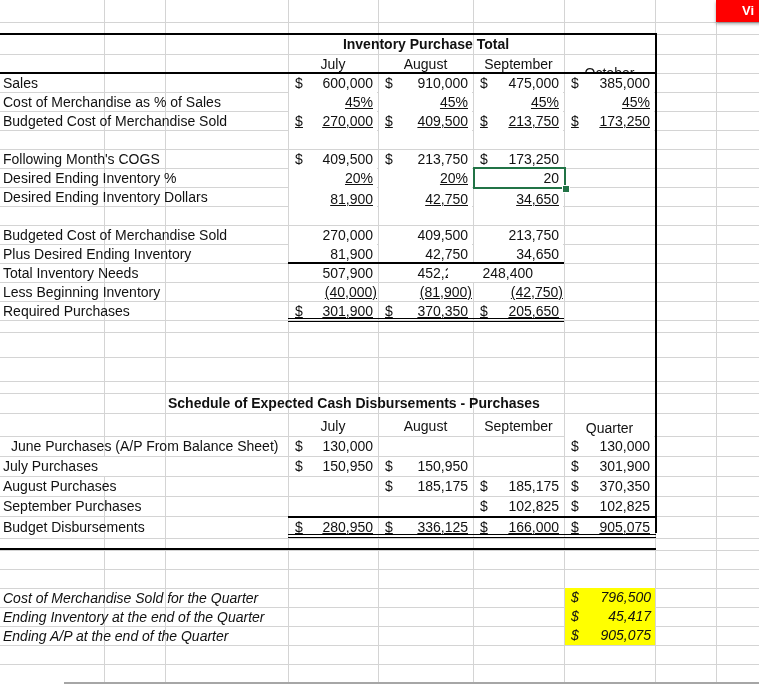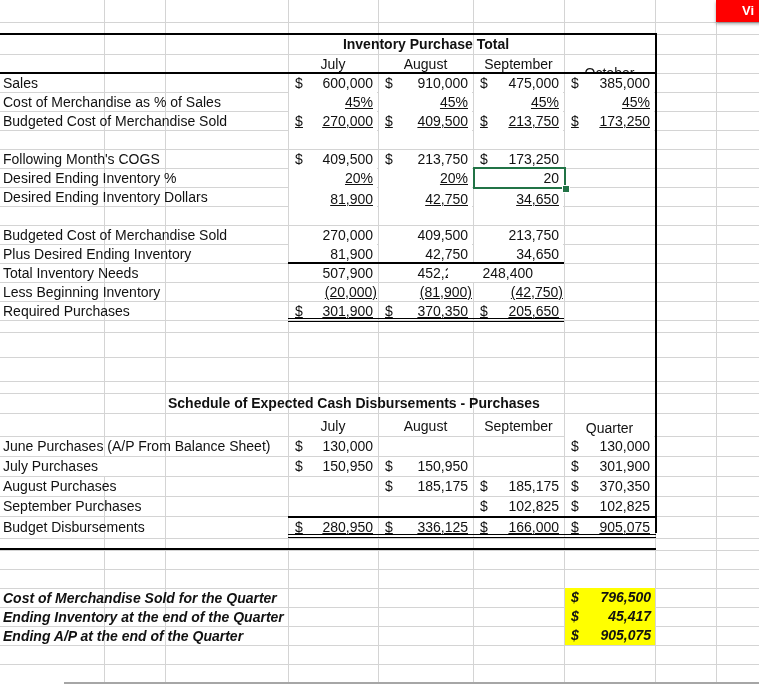--- a/index.html
+++ b/index.html
@@ -8,21 +8,21 @@
   .grid { position:absolute; inset:0; }
   .vline { position:absolute; top:0; bottom:0; width:1px; background:#d4d4d4; }
   .hline { position:absolute; left:0; right:0; height:1px; background:#d4d4d4; }
   .cell { position:absolute; height:19px; line-height:19px; white-space:nowrap; background:#fff; }
   .lbl { padding-left:3px; }
   .num { display:flex; justify-content:space-between; padding:0 4px 0 6px; box-sizing:border-box; }
   .r { text-align:right; padding-right:4px; box-sizing:border-box; }
   .c { text-align:center; }
   .ul { text-decoration:underline; }
   .bold { font-weight:bold; }
-  .ital { font-style:italic;font-weight:bold; }
+  .ital { font-style:italic; }
   .blk { position:absolute; height:1.5px; background:#000; }
   .dbl { position:absolute; height:4px; border-top:1.5px solid #000; border-bottom:1.5px solid #000; box-sizing:border-box; background:transparent; }
   .yellow { background:#ffff00; }
   .sel { position:absolute; border:2px solid #217346; box-sizing:border-box; }
   .sel-handle { position:absolute; width:6px; height:6px; background:#217346; border:1px solid #fff; }
   .vi-badge { position:absolute; left:716px; top:0; width:48px; height:22px; background:#ff0000; color:#fff;
               font-weight:bold; font-size:13px; line-height:22px; padding-left:26px; box-sizing:border-box;
               box-shadow:0 2px 3px rgba(0,0,0,0.35); }
   .bottom-bar { position:absolute; left:64px; right:0; top:682px; height:2px; background:#a6a6a6; }
 </style>
@@ -161,21 +161,21 @@
 <div class="cell r" style="left:379px;top:245px;width:93px;height:17px">42,750</div>
 <div class="cell r" style="left:474px;top:245px;width:89px;height:17px">34,650</div>
 <div class="blk" style="left:288px;top:262px;width:276px"></div>
 
 <div class="cell lbl" style="left:0;top:264px;width:287px;background:transparent">Total Inventory Needs</div>
 <div class="cell r" style="left:289px;top:264px;width:88px;height:18px">507,900</div>
 <div class="cell r" style="left:379px;top:264px;width:93px;height:18px">452,250</div>
 <div class="cell r" style="left:448px;top:264px;width:89px;height:18px">248,400</div>
 
 <div class="cell lbl" style="left:0;top:283px;width:287px;background:transparent">Less Beginning Inventory</div>
-<div class="cell r ul" style="left:289px;top:283px;width:88px;height:17px;padding-right:0">(20,000)</div>
+<div class="cell r ul" style="left:289px;top:283px;width:88px;height:17px;padding-right:0">(40,000)</div>
 <div class="cell r ul" style="left:379px;top:283px;width:93px;height:17px;padding-right:0">(81,900)</div>
 <div class="cell r ul" style="left:474px;top:283px;width:89px;height:17px;padding-right:0">(42,750)</div>
 
 <div class="cell lbl" style="left:0;top:302px;width:287px;background:transparent">Required Purchases</div>
 <div class="cell num" style="left:289px;top:302px;width:88px;height:16px">
     <span class="ul">$</span>
     <span class="ul">301,900</span>
   </div>
 <div class="cell num" style="left:379px;top:302px;width:93px;height:16px">
     <span class="ul">$</span>
@@ -191,21 +191,21 @@
 <div class="blk" style="left:0;top:72px;width:656px"></div>
 <div style="position:absolute;left:655px;top:33px;width:1.5px;height:500px;background:#000"></div>
 
 <div class="cell bold" style="left:168px;top:394px;width:400px;background:transparent">Schedule of Expected Cash Disbursements - Purchases</div>
 
 <div class="cell c" style="left:289px;top:417px;width:88px">July</div>
 <div class="cell c" style="left:379px;top:417px;width:93px">August</div>
 <div class="cell c" style="left:474px;top:417px;width:89px">September</div>
 <div class="cell c" style="left:565px;top:419px;width:89px">Quarter</div>
 
-<div class="cell lbl" style="left:0;top:437px;width:287px;background:transparent">June Purchases (A/P From Balance Sheet)</div>
+<div class="cell lbl" style="left:8px;top:437px;width:287px;background:transparent">June Purchases (A/P From Balance Sheet)</div>
 <div class="cell num" style="left:289px;top:437px;width:88px">
     <span>$</span>
     <span>130,000</span>
   </div>
 <div class="cell num" style="left:565px;top:437px;width:89px">
     <span>$</span>
     <span>130,000</span>
   </div>
 
 <div class="cell lbl" style="left:0;top:457px;width:103px">July Purchases</div>

